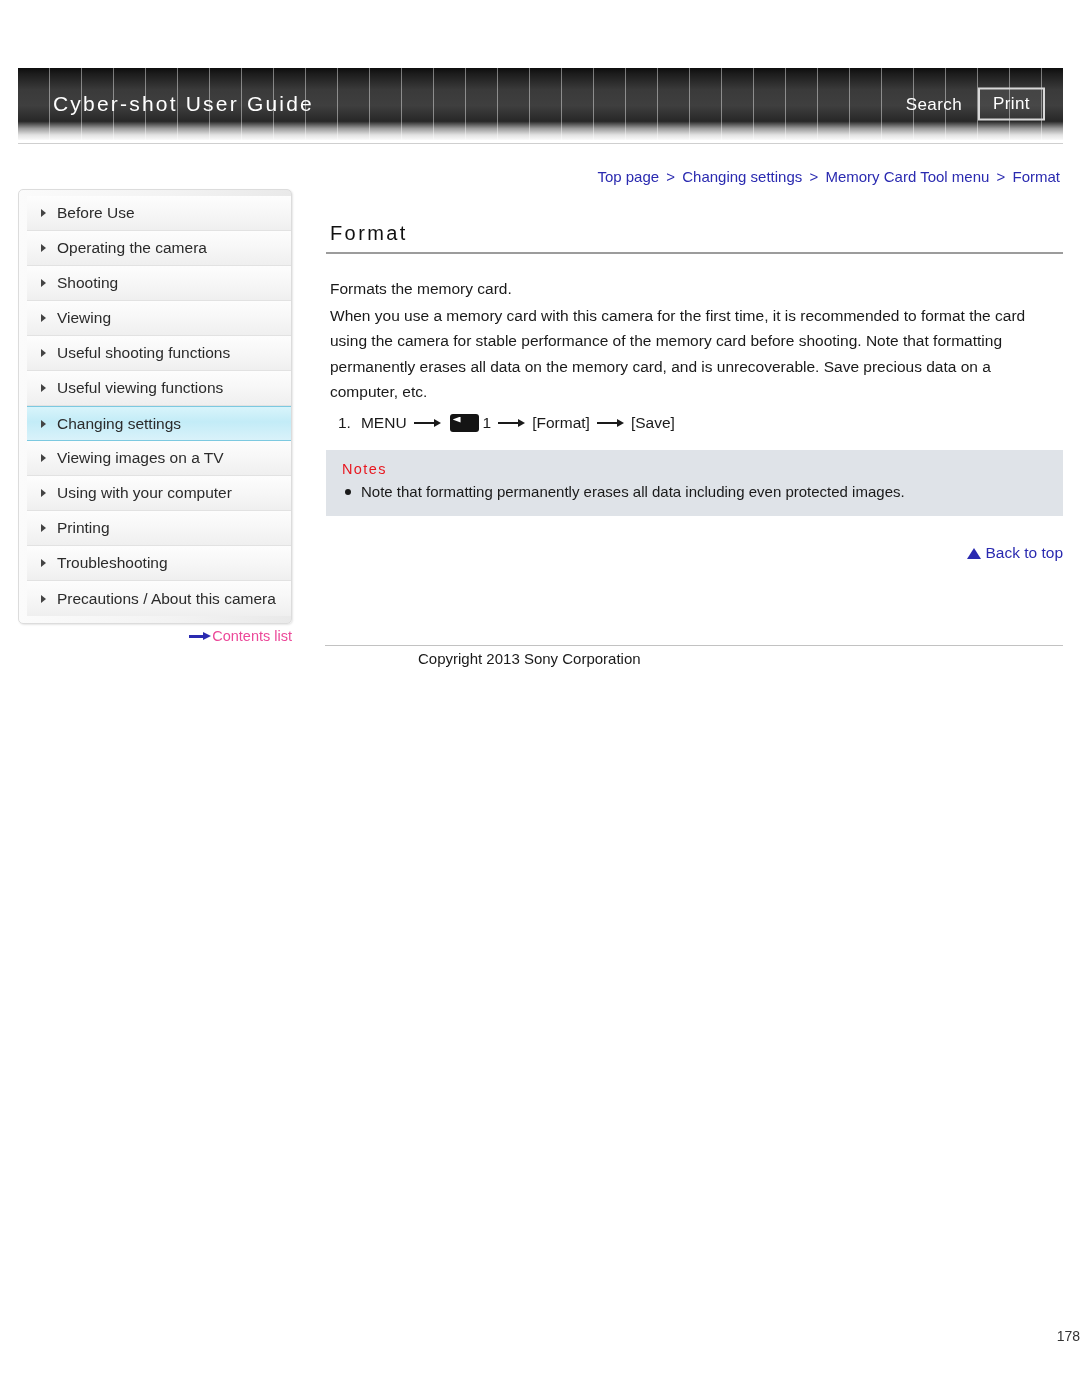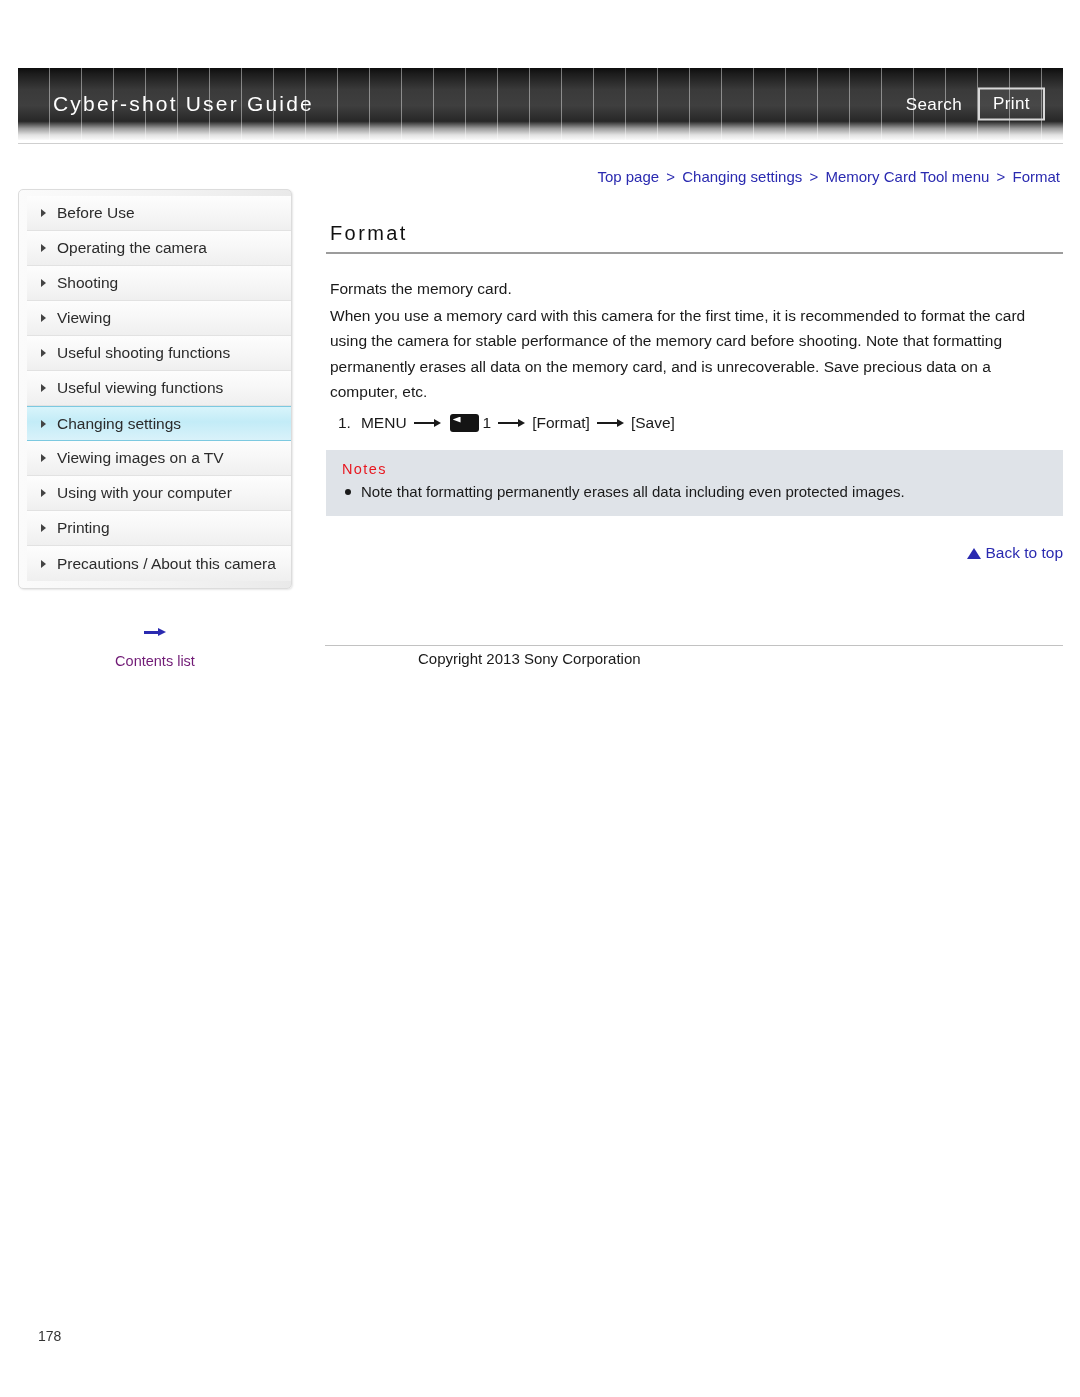--- a/index.html
+++ b/index.html
@@ -152,27 +152,26 @@
     white-space: nowrap;
   }
 
   #contents-list-link {
     position: absolute;
     left: 18px;
     top: 628px;
     width: 274px;
     text-align: right;
     font-size: 14.5px;
-    color: #701a75;
+    color: #ec4899;
     cursor: pointer;
     display: flex;
     justify-content: flex-end;
     align-items: center;
-    gap: 16px;
-    flex-direction: column;
+    gap: 1px;
   }
   .arrow-right-icon {
     display: inline-block;
     position: relative;
     width: 22px;
     height: 9px;
   }
   .arrow-right-icon::before {
     content: "";
     position: absolute;
@@ -338,21 +337,21 @@
     top: 650px;
     font-size: 15px;
     color: #1a1a1a;
     white-space: nowrap;
   }
   #page-number {
     position: absolute;
     left: 0;
     right: 0;
     top: 1328px;
-    text-align: left;
+    text-align: right;
     font-size: 14px;
     color: #333333;
     margin-left: 38px;
   }
 </style>
 </head>
 <body>
 
 <div id="header-bar">
   <div id="header-stripes"></div>
@@ -407,20 +406,24 @@
     <span class="nav-arrow"></span>
     <span class="nav-label">Viewing images on a TV</span>
   </div>
   <div class="nav-item">
     <span class="nav-arrow"></span>
     <span class="nav-label">Using with your computer</span>
   </div>
   <div class="nav-item">
     <span class="nav-arrow"></span>
     <span class="nav-label">Printing</span>
+  </div>
+  <div class="nav-item">
+    <span class="nav-arrow"></span>
+    <span class="nav-label">Troubleshooting</span>
   </div>
   <div class="nav-item">
     <span class="nav-arrow"></span>
     <span class="nav-label">Precautions / About this camera</span>
   </div>
 </nav>
 
 <div id="contents-list-link">
   <span class="arrow-right-icon"></span>
   <span>Contents list</span>

